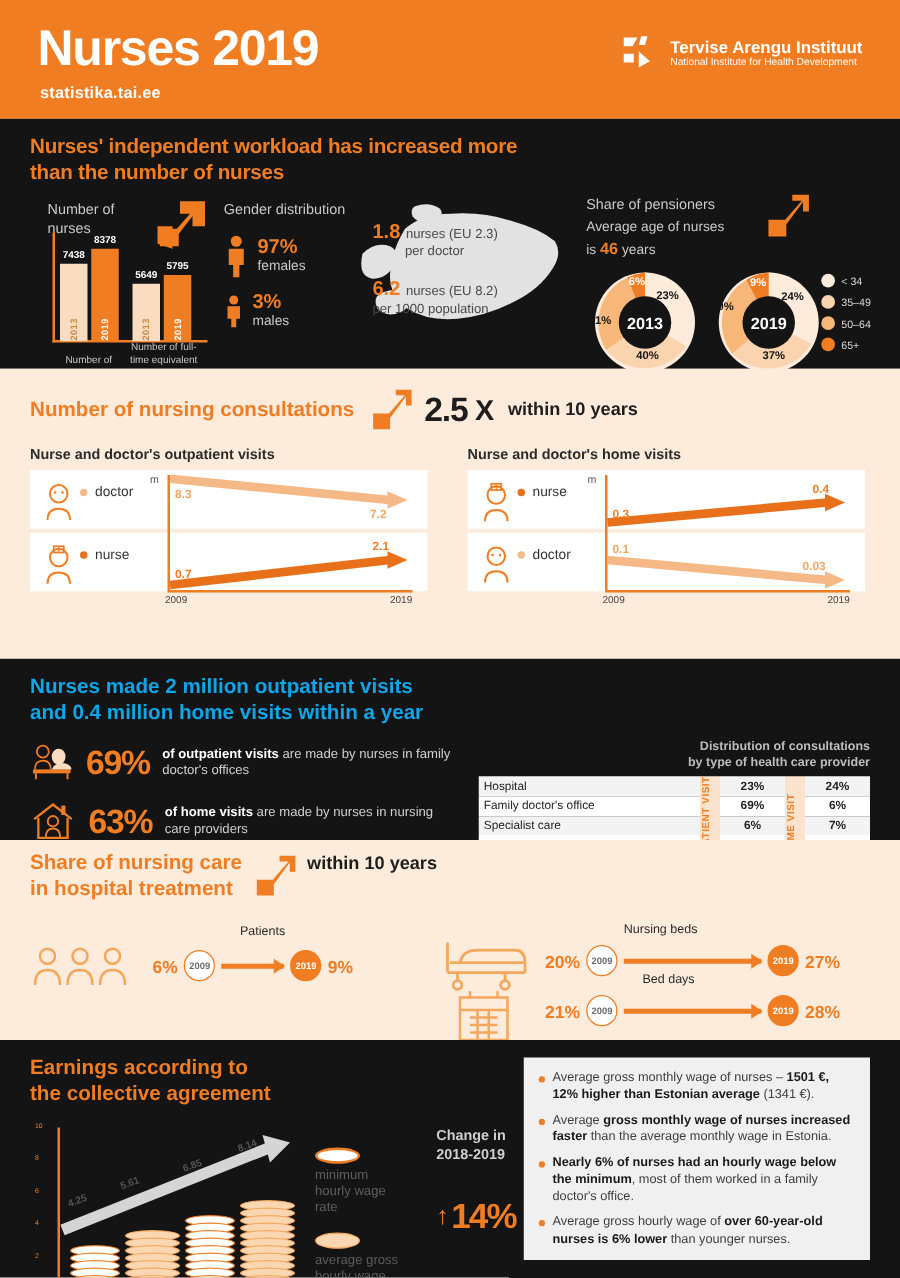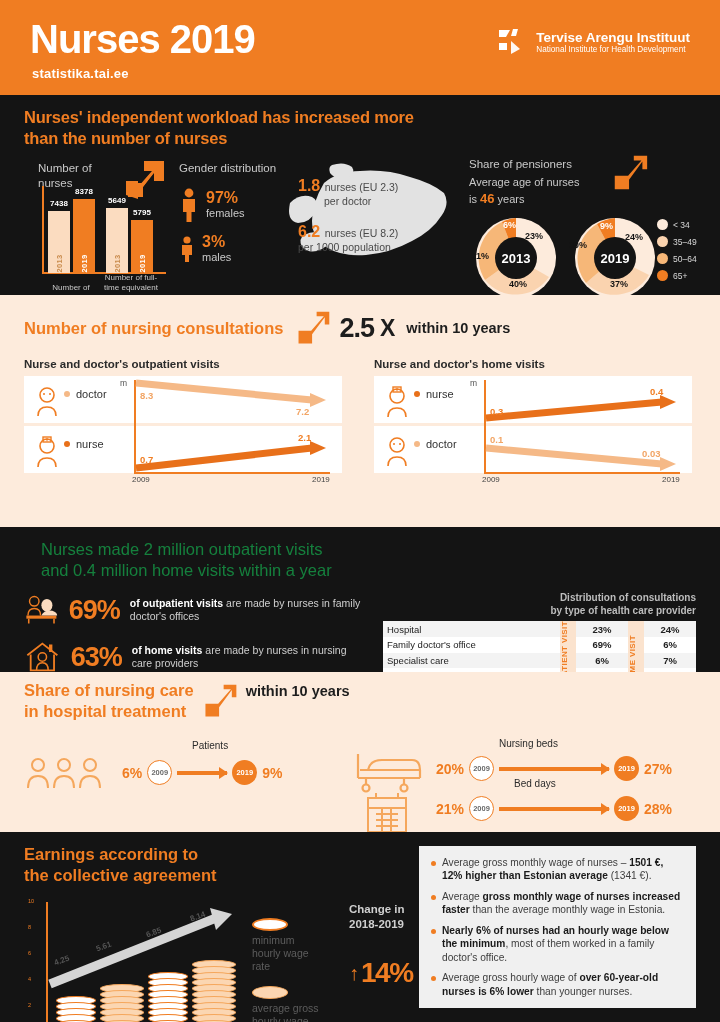--- a/index.html
+++ b/index.html
@@ -87,21 +87,21 @@
   .lgrow{position:absolute;display:flex;align-items:center;gap:6px;}
   .lgrow i{width:6px;height:6px;border-radius:50%;display:block;}
   .lgrow span{font-size:11px;color:#333;}
   .m-lab{position:absolute;font-size:8.5px;color:#555;}
   .yr-lab{position:absolute;font-size:8px;color:#444;}
   .val{position:absolute;font-size:9.5px;font-weight:bold;color:#F07D22;}
   .val.lt{color:#F2A565;}
 
   
   .s3{height:145px;padding:12px 24px 0 24px;}
-  .s3 h2{color:#15803d;font-size:16.5px;font-weight:normal;line-height:1.28;margin-left:17px;}
+  .s3 h2{color:#0ea5e9;font-size:16.5px;font-weight:bold;line-height:1.28;}
   .s3-body{display:flex;margin-top:10px;gap:14px;}
   .s3-left{width:345px;}
   .s3-row{display:flex;align-items:center;gap:10px;margin-bottom:8px;}
   .s3-pct{font-size:27px;font-weight:bold;color:#F07D22;letter-spacing:-1px;}
   .s3-txt{font-size:10.5px;color:#CFCFCF;line-height:1.3;}
   .s3-txt b{color:#fff;font-weight:bold;}
   .s3-right{flex:1;}
   .tbl-title{font-size:10px;color:#BDBDBD;text-align:right;line-height:1.3;font-weight:bold;margin-bottom:4px;}
   table{border-collapse:collapse;width:100%;font-size:9.5px;}
   td{padding:2px 4px;}
@@ -205,21 +205,21 @@
             <span class="v" style="color:#fff">7438</span>
             <span class="yr">2013</span>
           </div>
           <div class="bar solid" style="height:74px;">
             <span class="v">8378</span>
             <span class="yr">2019</span>
           </div>
         </div>
 
         <div class="bargrp" style="left:76px;bottom:30px;">
-          <div class="bar lite" style="height:65px;">
+          <div class="bar lite" style="height:46px;">
             <span class="v" style="color:#fff">5649</span>
             <span class="yr">2013</span>
           </div>
           <div class="bar solid" style="height:53px;">
             <span class="v">5795</span>
             <span class="yr">2019</span>
           </div>
         </div>
 
         <div class="bar-cap" style="left:14px;width:54px;">Number of nurses</div>

